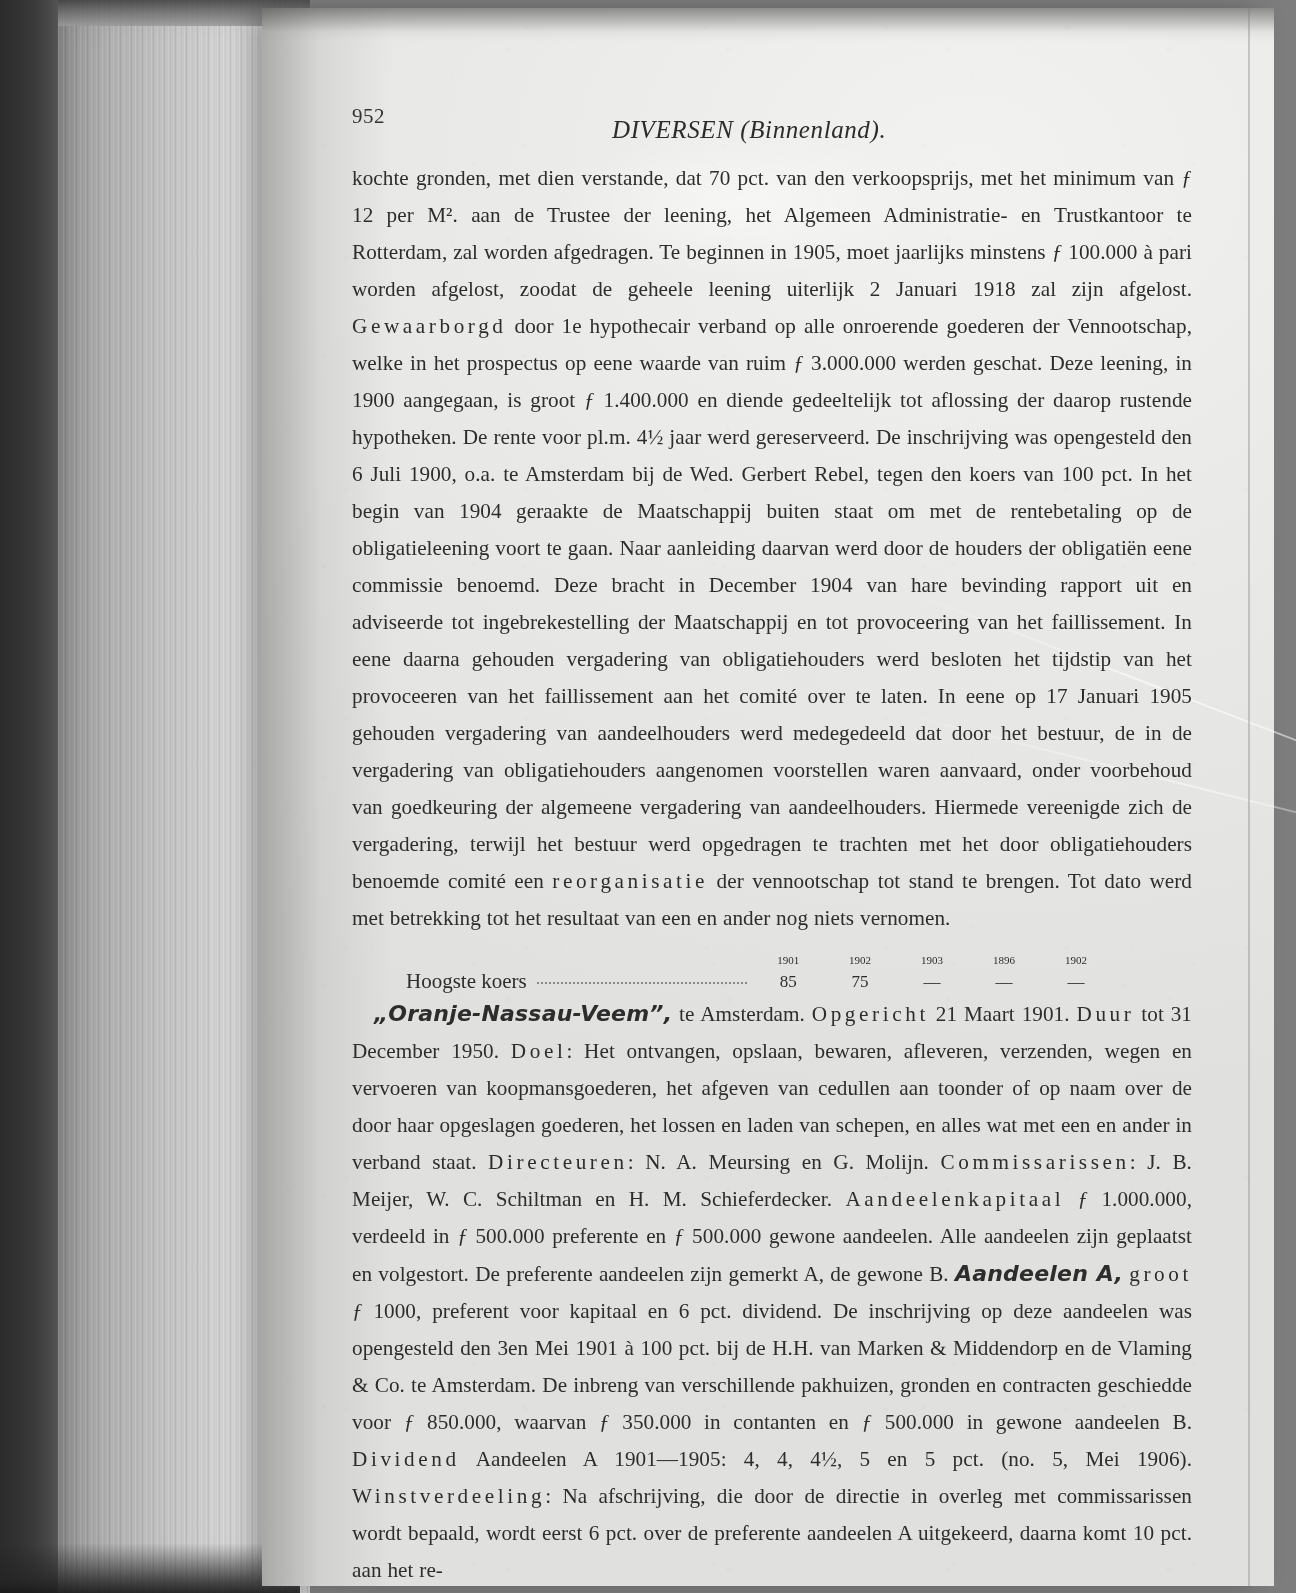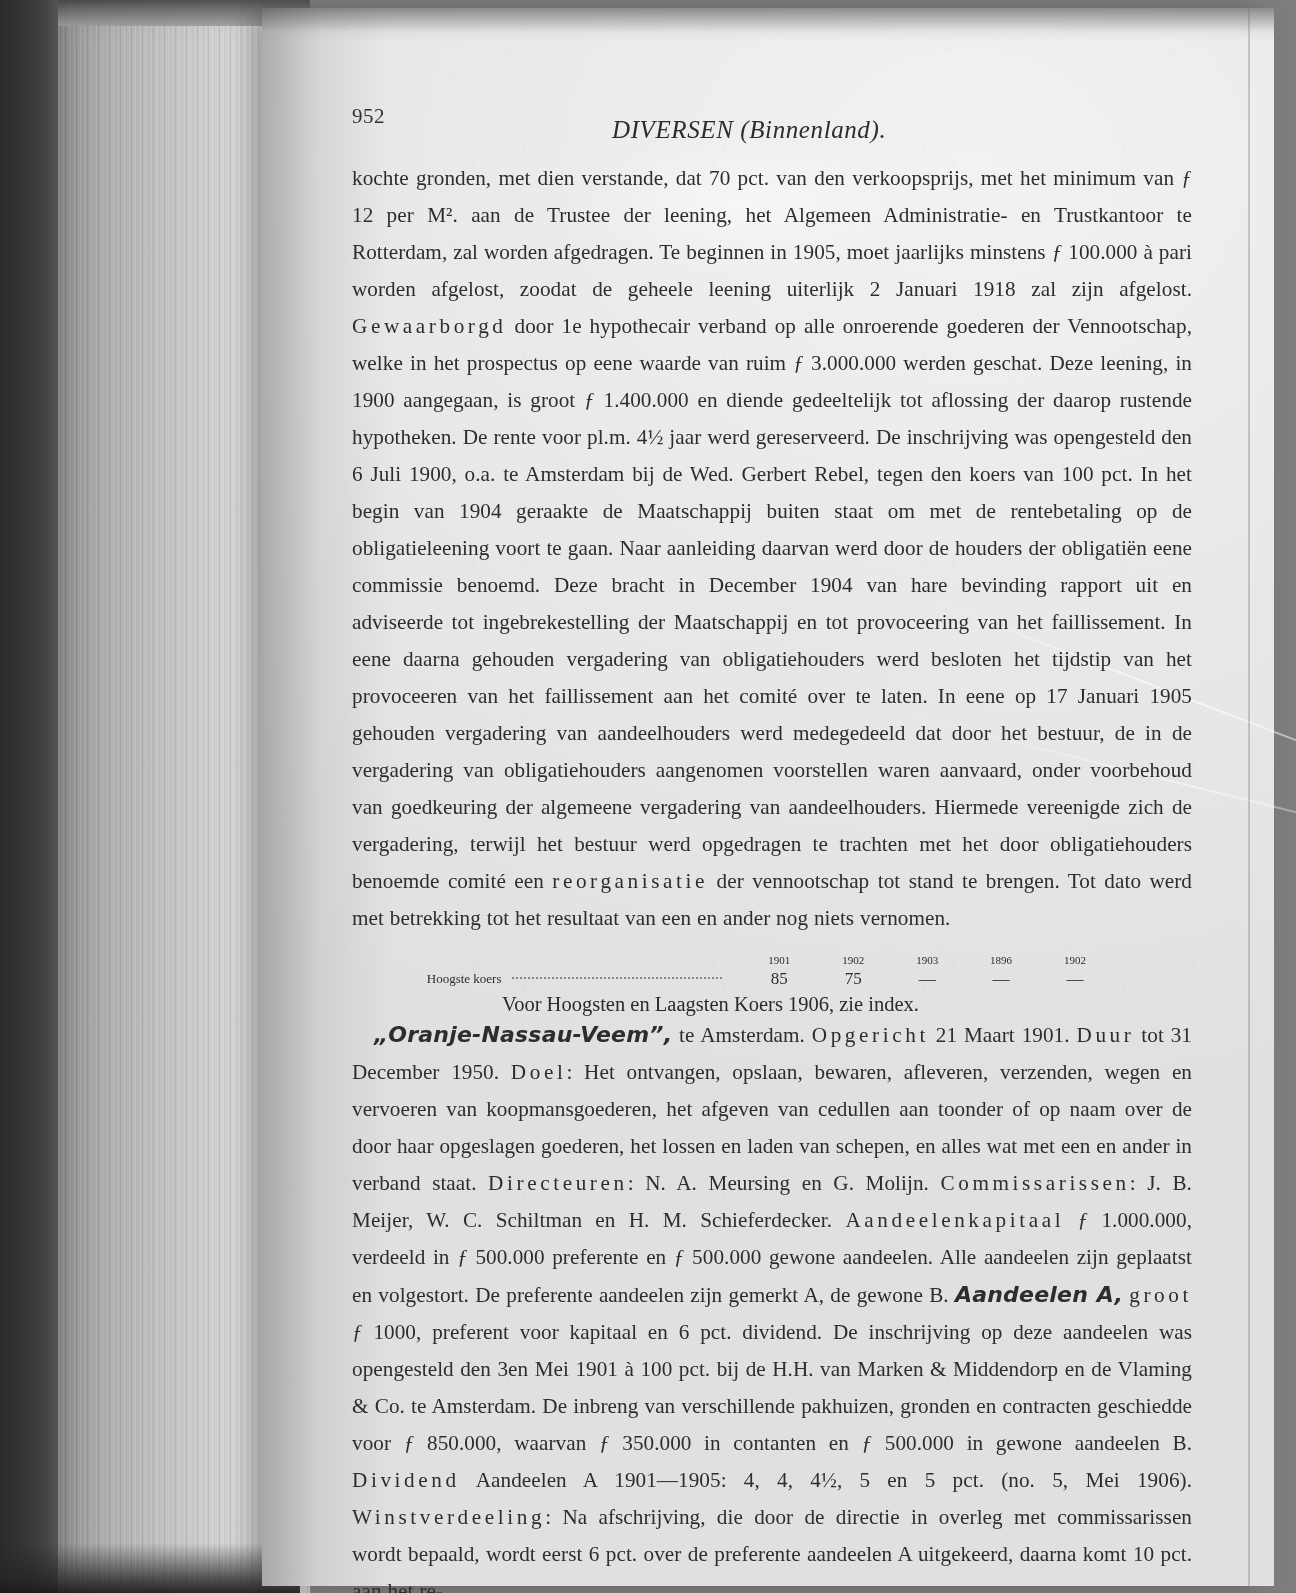--- a/index.html
+++ b/index.html
@@ -180,22 +180,22 @@
   .quotes th {
     font-weight: normal;
     font-size: 11px;
     text-align: center;
     padding-bottom: 2px;
     width: 86px;
   }
   .quotes th.lbl { width: 360px; }
   .quotes td { padding: 1px 0; }
   .quotes td.lbl {
-    text-align: center;
-    font-size: 13px;
+    text-align: left;
+    font-size: 21px;
     white-space: nowrap;
     padding-left: 14px;
   }
   .quotes td.val {
     text-align: center;
     font-size: 17px;
   }
   .leader {
     display: inline-block;
     width: 210px;
@@ -294,19 +294,18 @@
             <tr>
               <td class="lbl"><span>Hoogste koers</span><span class="leader"></span></td>
               <td class="val">85</td>
               <td class="val">75</td>
               <td class="val dash">—</td>
               <td class="val dash">—</td>
               <td class="val dash">—</td>
             </tr>
           </tbody>
       </table>
-      <div class="quotes-note">Voor Hoogsten en Laagsten Koers 1906, zie index.</div>
 
       <p class="body entry entry-lead" id="para-entry"><span class="bold-sans">„Oranje-Nassau-Veem”,</span><span> te Amsterdam. </span><span class="sp">Opgericht</span><span> 21 Maart 1901. </span><span class="sp">Duur</span><span> tot 31 December 1950. </span><span class="sp">Doel</span><span>: Het ontvangen, opslaan, bewaren, afleveren, verzenden, wegen en vervoeren van koopmansgoederen, het afgeven van cedullen aan toonder of op naam over de door haar opgeslagen goederen, het lossen en laden van schepen, en alles wat met een en ander in verband staat. </span><span class="sp">Directeuren</span><span>: N. A. Meursing en G. Molijn. </span><span class="sp">Commissarissen</span><span>: J. B. Meijer, W. C. Schiltman en H. M. Schieferdecker. </span><span class="sp">Aandeelenkapitaal</span><span> </span><span class="gl">ƒ</span><span> 1.000.000, verdeeld in </span><span class="gl">ƒ</span><span> 500.000 preferente en </span><span class="gl">ƒ</span><span> 500.000 gewone aandeelen. Alle aandeelen zijn geplaatst en volgestort. De preferente aandeelen zijn gemerkt A, de gewone B. </span><span class="bold-sans">Aandeelen A,</span><span> </span><span class="sp">groot</span><span> </span><span class="gl">ƒ</span><span> 1000, preferent voor kapitaal en 6 pct. dividend. De inschrijving op deze aandeelen was opengesteld den 3en Mei 1901 à 100 pct. bij de H.H. van Marken &amp; Middendorp en de Vlaming &amp; Co. te Amsterdam. De inbreng van verschillende pakhuizen, gronden en contracten geschiedde voor </span><span class="gl">ƒ</span><span> 850.000, waarvan </span><span class="gl">ƒ</span><span> 350.000 in contanten en </span><span class="gl">ƒ</span><span> 500.000 in gewone aandeelen B. </span><span class="sp">Dividend</span><span> Aandeelen A 1901—1905: 4, 4, 4½, 5 en 5 pct. (no. 5, Mei 1906). </span><span class="sp">Winstverdeeling</span><span>: Na afschrijving, die door de directie in overleg met commissarissen wordt bepaald, wordt eerst 6 pct. over de preferente aandeelen A uitgekeerd, daarna komt 10 pct. aan het re-</span></p>
 
     </div>
   </div>
 </div>
 
 </body></html>

